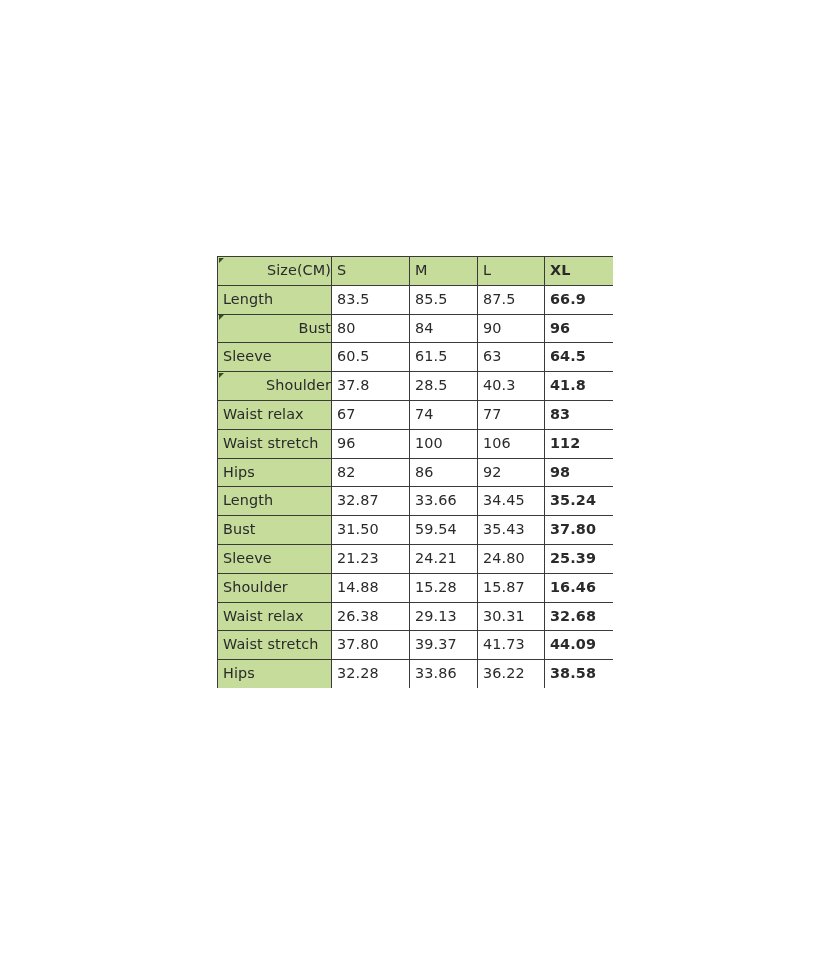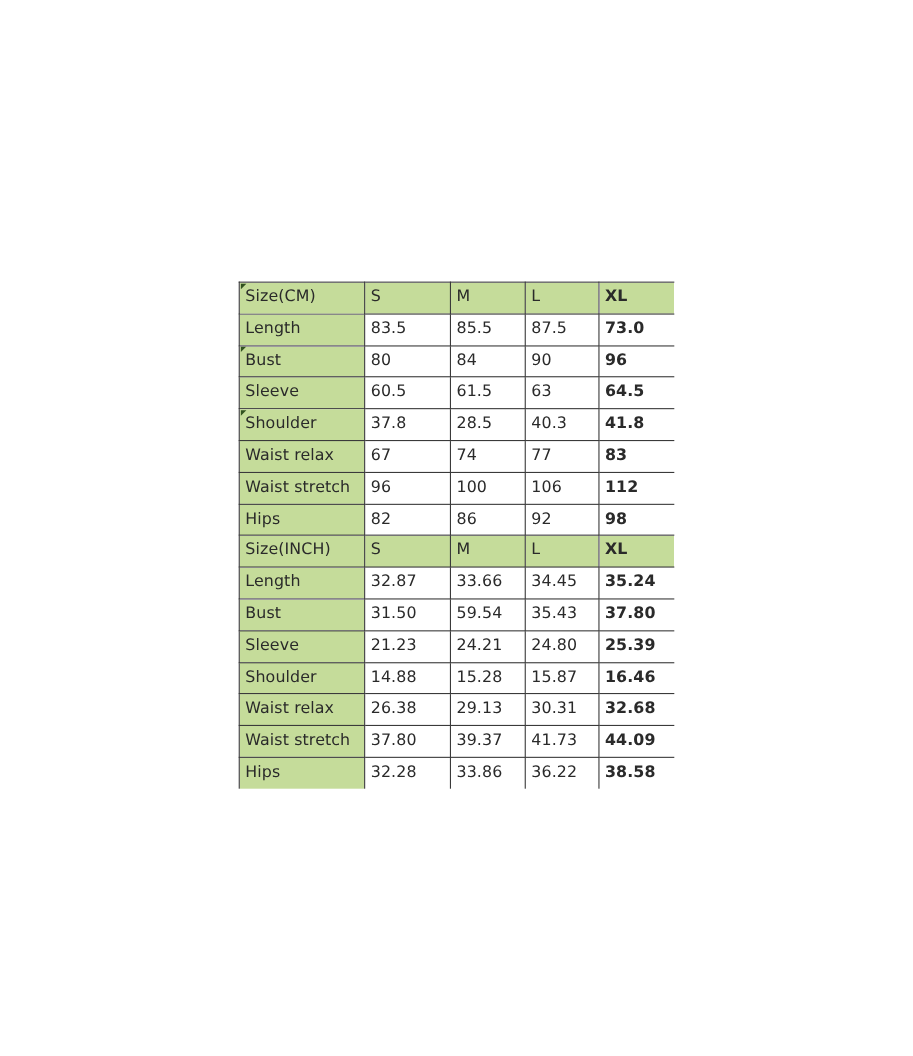--- a/index.html
+++ b/index.html
@@ -63,21 +63,21 @@
   .col-s     { width: 78px; }
   .col-m     { width: 68px; }
   .col-l     { width: 67px; }
   .col-xl    { width: 68px; }
 
   
   .cell-green { background: #c5dc9a; }
   .cell-plain { background: #ffffff; }
 
   
-  .has-marker { position: relative; }
+  .has-marker { position: relative; text-align: right; }
   .has-marker .corner-marker {
     position: absolute;
     left: 0.6px;
     top: 0.6px;
     width: 0;
     height: 0;
     border-left: 5px solid #31521f;
     border-bottom: 5px solid transparent;
     pointer-events: none;
   }
@@ -99,21 +99,21 @@
         <td class="cell-green">S</td>
         <td class="cell-green">M</td>
         <td class="cell-green">L</td>
         <td class="cell-green">XL</td>
       </tr>
       <tr>
         <td class="cell-green">Length</td>
         <td class="cell-plain">83.5</td>
         <td class="cell-plain">85.5</td>
         <td class="cell-plain">87.5</td>
-        <td class="cell-plain">73.0</td>
+        <td class="cell-plain">66.9</td>
       </tr>
       <tr>
         <td class="cell-green has-marker">Bust<span class="corner-marker"></span></td>
         <td class="cell-plain">80</td>
         <td class="cell-plain">84</td>
         <td class="cell-plain">90</td>
         <td class="cell-plain">96</td>
       </tr>
       <tr>
         <td class="cell-green">Sleeve</td>
@@ -144,27 +144,20 @@
         <td class="cell-plain">112</td>
       </tr>
       <tr>
         <td class="cell-green">Hips</td>
         <td class="cell-plain">82</td>
         <td class="cell-plain">86</td>
         <td class="cell-plain">92</td>
         <td class="cell-plain">98</td>
       </tr>
       <tr>
-        <td class="cell-green">Size(INCH)</td>
-        <td class="cell-green">S</td>
-        <td class="cell-green">M</td>
-        <td class="cell-green">L</td>
-        <td class="cell-green">XL</td>
-      </tr>
-      <tr>
         <td class="cell-green">Length</td>
         <td class="cell-plain">32.87</td>
         <td class="cell-plain">33.66</td>
         <td class="cell-plain">34.45</td>
         <td class="cell-plain">35.24</td>
       </tr>
       <tr>
         <td class="cell-green">Bust</td>
         <td class="cell-plain">31.50</td>
         <td class="cell-plain">59.54</td>

